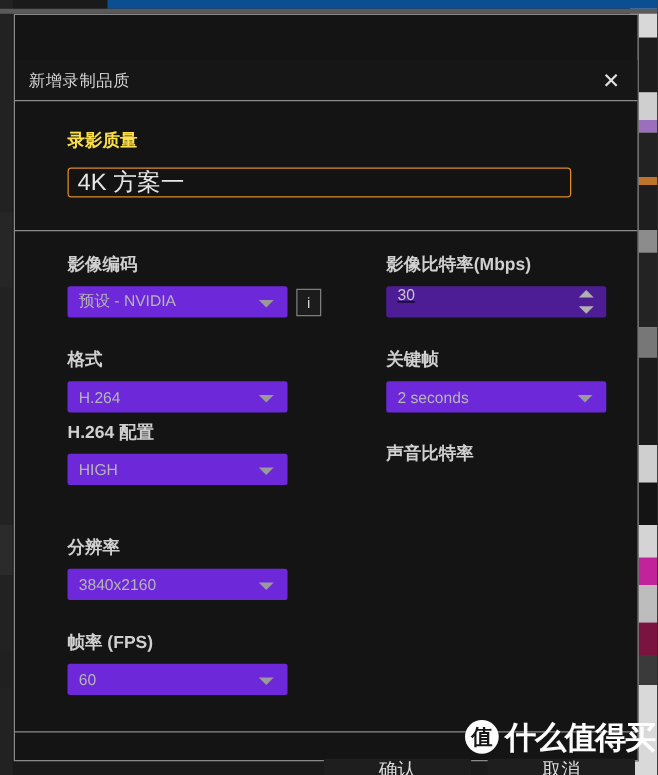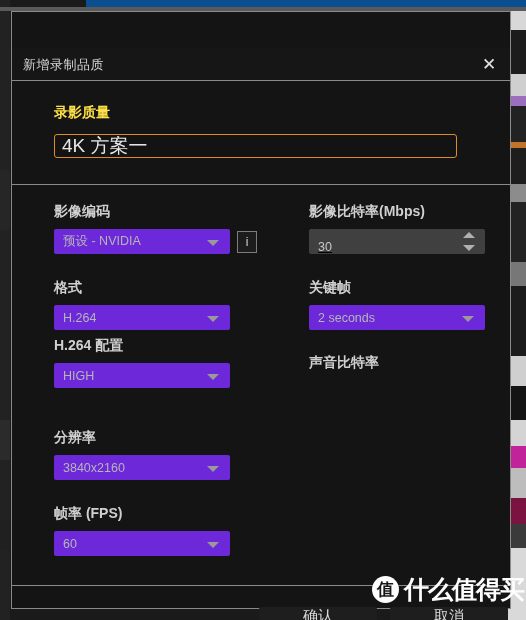--- a/index.html
+++ b/index.html
@@ -204,24 +204,24 @@
     display: flex;
     align-items: center;
     justify-content: center;
     cursor: pointer;
     box-sizing: border-box;
   }
   .spin-box {
     position: relative;
     width: 176px;
     height: 25px;
-    background: #404040;
+    background: #4c1d95;
     border-radius: 2px;
     display: flex;
-    align-items: flex-end;
+    align-items: flex-start;
     text-decoration: underline;
   }
   .spin-box .val {
     font-size: 12.5px;
     color: #c8c8c8;
     padding-left: 9px;
   }
   .spin-arrows {
     position: absolute;
     right: 10px;

